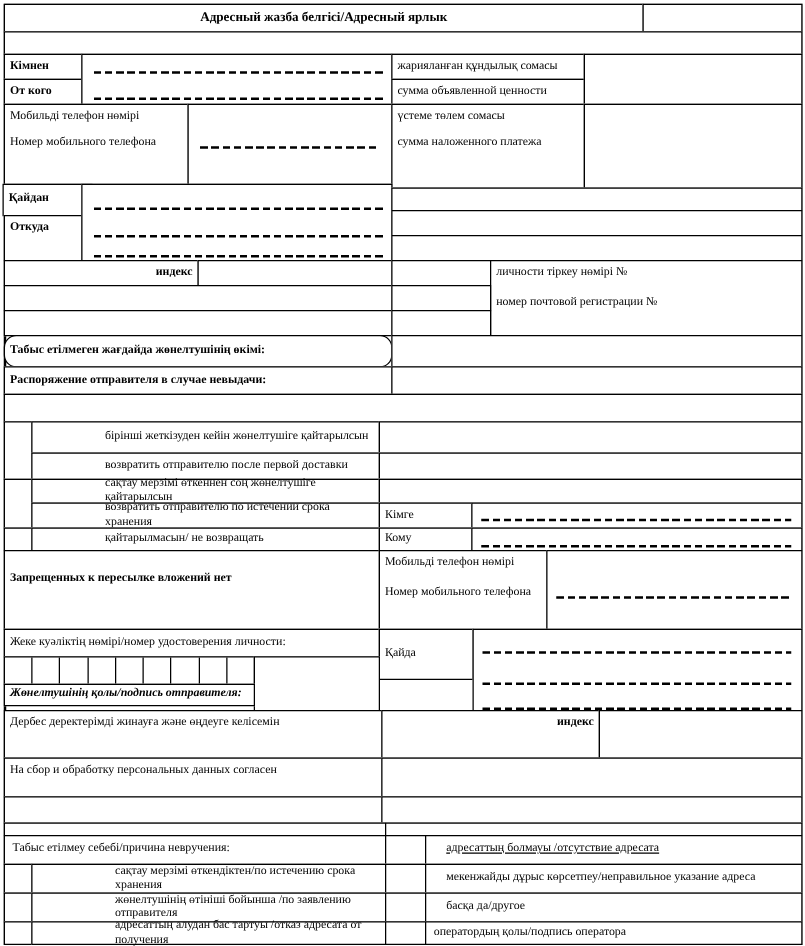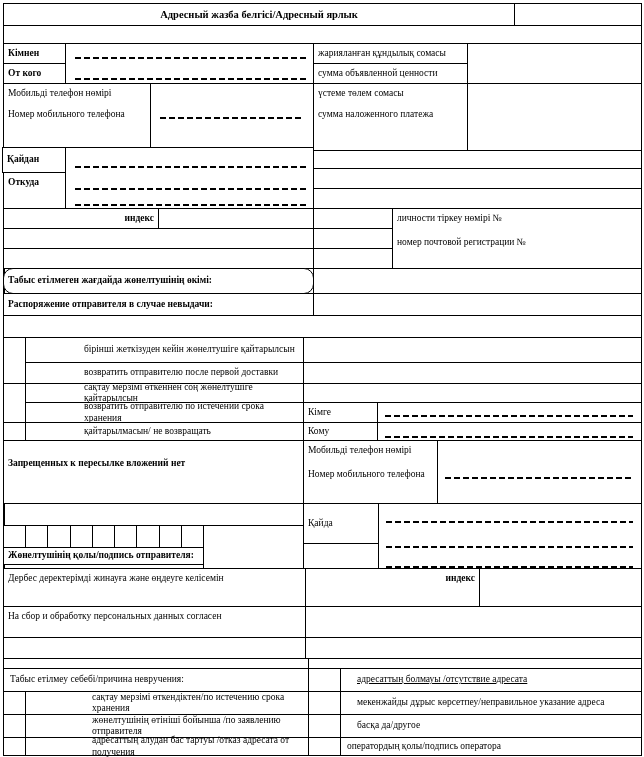--- a/index.html
+++ b/index.html
@@ -103,36 +103,37 @@
 
   <div class="c b topal" style="left:3px;top:440px;width:301px;height:64px;">
     <div class="gap12">Запрещенных к пересылке вложений нет</div>
   </div>
   <div class="c topal" style="left:303px;top:440px;width:135px;height:64px;">
     <div>Мобильді телефон нөмірі</div>
     <div class="gap12">Номер мобильного телефона</div>
   </div>
   <div class="c" style="left:437px;top:440px;width:205px;height:64px;"></div>
 
+  <div class="c vc" style="left:3px;top:503px;width:301px;height:23px;">Жеке куәліктің нөмірі/номер удостоверения личности:</div>
   <div class="c vc" style="left:303px;top:503px;width:76px;height:41px;">Қайда</div>
   <div class="c vc" style="left:303px;top:543px;width:76px;height:26px;margin-top:40px;">Куда</div>
   <div class="c" style="left:378px;top:503px;width:264px;height:66px;"></div>
   <div class="c idboxes" style="left:3px;top:525px;width:201px;height:23px;">
     <div class="idb"></div>
     <div class="idb"></div>
     <div class="idb"></div>
     <div class="idb"></div>
     <div class="idb"></div>
     <div class="idb"></div>
     <div class="idb"></div>
     <div class="idb"></div>
     <div class="idb"></div>
   </div>
   <div class="c" style="left:203px;top:525px;width:101px;height:44px;"></div>
-  <div class="c b vc" style="left:3px;top:547px;width:201px;height:18px;">Жөнелтушінің қолы/подпись отправителя:</div>
+  <div class="c b vc" style="left:3px;top:547px;width:201px;height:18px;font-style:italic;">Жөнелтушінің қолы/подпись отправителя:</div>
 
   <div class="c topal" style="left:3px;top:568px;width:303px;height:39px;">Дербес деректерімді жинауға және өңдеуге келісемін</div>
   <div class="c b topal" style="left:305px;top:568px;width:175px;height:39px;text-align:right;">индекс</div>
   <div class="c" style="left:479px;top:568px;width:163px;height:39px;"></div>
   <div class="c topal" style="left:3px;top:606px;width:303px;height:32px;">На сбор и обработку персональных данных согласен</div>
   <div class="c" style="left:305px;top:606px;width:337px;height:32px;"></div>
   <div class="c" style="left:3px;top:637px;width:303px;height:22px;"></div>
   <div class="c" style="left:305px;top:637px;width:337px;height:22px;"></div>
   <div class="c" style="left:3px;top:658px;width:306px;height:11px;"></div>
   <div class="c" style="left:308px;top:658px;width:334px;height:11px;"></div>

